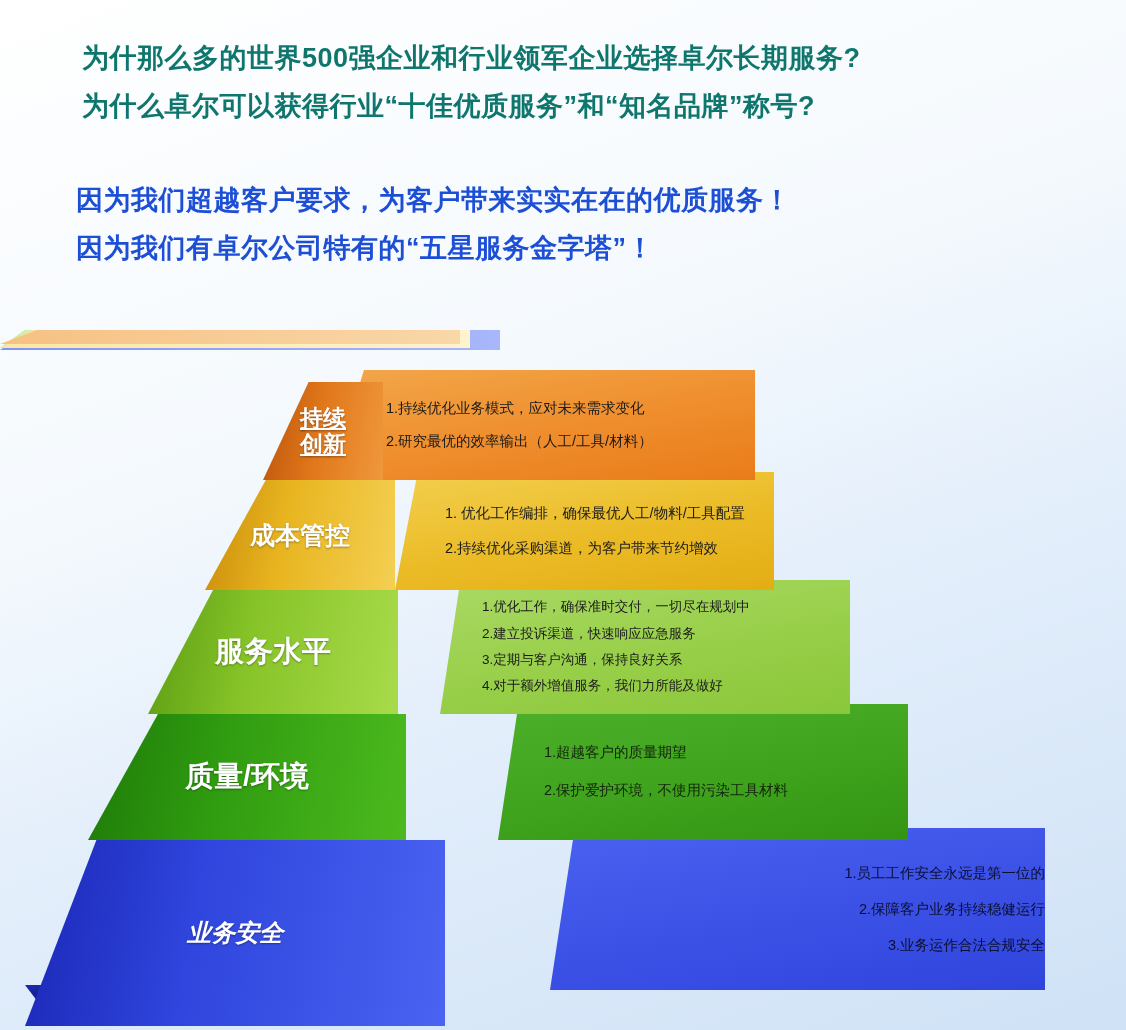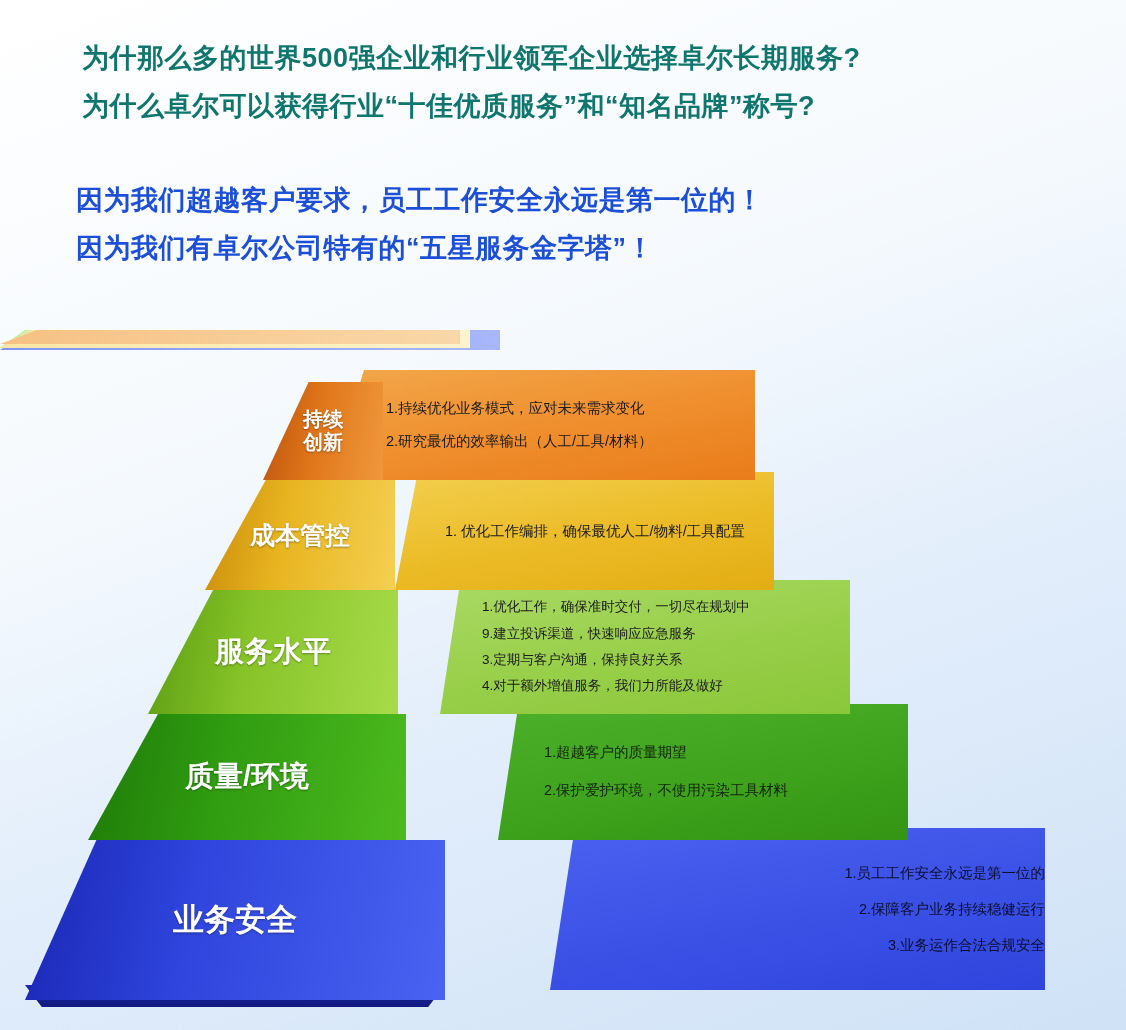--- a/index.html
+++ b/index.html
@@ -70,21 +70,22 @@
     padding-left: 18px;
     box-sizing: border-box;
   }
   .tier-wing div { white-space: nowrap; }
 
   
   #t5-front {
     left: 263px; top: 52px; width: 120px; height: 98px;
     background: linear-gradient(100deg, #b8530c 0%, #e0761a 45%, #f0983c 100%);
     clip-path: polygon(38% 0%, 100% 0%, 100% 100%, 0% 100%);
-    font-size: 20px;
+    font-size: 23px;
+    text-decoration: underline;
   }
   #t5-top {
     left: 295px; top: 40px; width: 460px; height: 14px;
     background: linear-gradient(90deg, #f6c183 0%, #f9d7a8 100%);
     clip-path: polygon(0% 100%, 8% 0%, 100% 0%, 100% 100%);
   }
   #t5-wing {
     left: 330px; top: 40px; width: 425px; height: 110px;
     background: linear-gradient(170deg, #f2a74a 0%, #ef8d2c 55%, #e97c1a 100%);
     clip-path: polygon(8% 0%, 100% 0%, 100% 100%, 0% 100%);
@@ -149,24 +150,25 @@
     left: 498px; top: 374px; width: 410px; height: 136px;
     background: linear-gradient(170deg, #4db02a 0%, #3fa31d 55%, #339513 100%);
     clip-path: polygon(5% 0%, 100% 0%, 100% 100%, 0% 100%);
     padding-left: 46px;
     color: #13250c;
     line-height: 2.6;
   }
 
   
   #t1-front {
-    left: 25px; top: 510px; width: 420px; height: 160px;
+    left: 25px; top: 510px; width: 420px; height: 186px;
     background: linear-gradient(100deg, #1a27b5 0%, #2f45dd 40%, #4a63f2 100%);
     clip-path: polygon(17% 0%, 100% 0%, 100% 100%, 0% 100%);
-    font-size: 31px;
+    font-size: 24px;
+    font-style: italic;
   }
   #t1-top {
     left: 545px; top: 498px; width: 500px; height: 20px;
     background: linear-gradient(90deg, #7f93f7 0%, #a8b7fb 100%);
     clip-path: polygon(0% 100%, 6% 0%, 100% 0%, 100% 100%);
   }
   #t1-wing {
     left: 550px; top: 498px; width: 495px; height: 162px;
     background: linear-gradient(170deg, #4a61f0 0%, #3b51e6 55%, #2f44dc 100%);
     clip-path: polygon(5% 0%, 100% 0%, 100% 100%, 0% 100%);
@@ -183,21 +185,21 @@
     clip-path: polygon(0% 0%, 100% 0%, 96% 100%, 4% 100%);
     position: absolute;
   }
 </style>
 </head>
 <body>
 
 <div class="headline">
   <div id="q1" class="hl-line hl-orange">为什那么多的世界500强企业和行业领军企业选择卓尔长期服务?</div>
   <div id="q2" class="hl-line hl-orange">为什么卓尔可以获得行业“十佳优质服务”和“知名品牌”称号?</div>
-  <div id="a1" class="hl-line hl-blue">因为我们超越客户要求，员工工作安全永远是第一位的！</div>
+  <div id="a1" class="hl-line hl-blue">因为我们超越客户要求，为客户带来实实在在的优质服务！</div>
   <div id="a2" class="hl-line hl-blue">因为我们有卓尔公司特有的“五星服务金字塔”！</div>
 </div>
 
 <div class="pyramid">
 
   <div class="layer">
     <div id="t1-top"></div>
     <div id="t1-wing" class="tier-wing">
       <div>1.员工工作安全永远是第一位的</div>
       <div>2.保障客户业务持续稳健运行</div>
@@ -213,31 +215,32 @@
       <div>1.超越客户的质量期望</div>
       <div>2.保护爱护环境，不使用污染工具材料</div>
     </div>
     <div id="t2-front" class="tier-front">质量/环境</div>
   </div>
 
   <div class="layer">
     <div id="t3-top"></div>
     <div id="t3-wing" class="tier-wing">
       <div>1.优化工作，确保准时交付，一切尽在规划中</div>
-      <div>9.建立投诉渠道，快速响应应急服务</div>
+      <div>2.建立投诉渠道，快速响应应急服务</div>
       <div>3.定期与客户沟通，保持良好关系</div>
       <div>4.对于额外增值服务，我们力所能及做好</div>
     </div>
     <div id="t3-front" class="tier-front">服务水平</div>
   </div>
 
   <div class="layer">
     <div id="t4-top"></div>
     <div id="t4-wing" class="tier-wing">
       <div>1. 优化工作编排，确保最优人工/物料/工具配置</div>
+      <div>2.持续优化采购渠道，为客户带来节约增效</div>
     </div>
     <div id="t4-front" class="tier-front">成本管控</div>
   </div>
 
   <div class="layer">
     <div id="t5-top"></div>
     <div id="t5-wing" class="tier-wing">
       <div>1.持续优化业务模式，应对未来需求变化</div>
       <div>2.研究最优的效率输出（人工/工具/材料）</div>
     </div>

